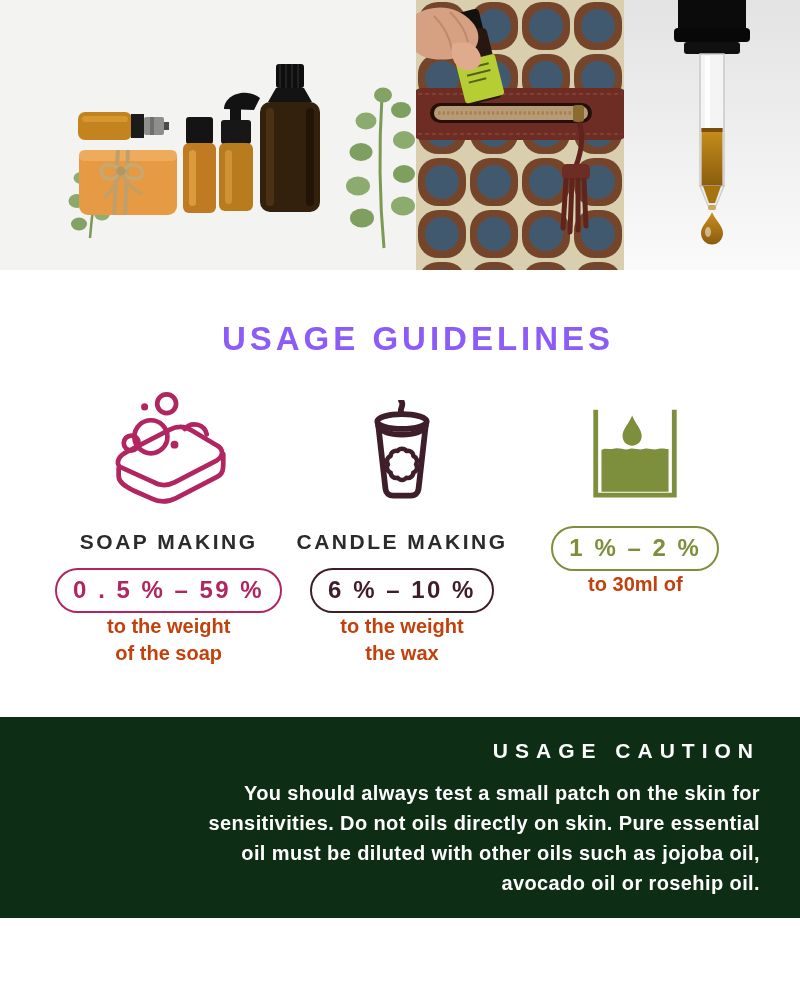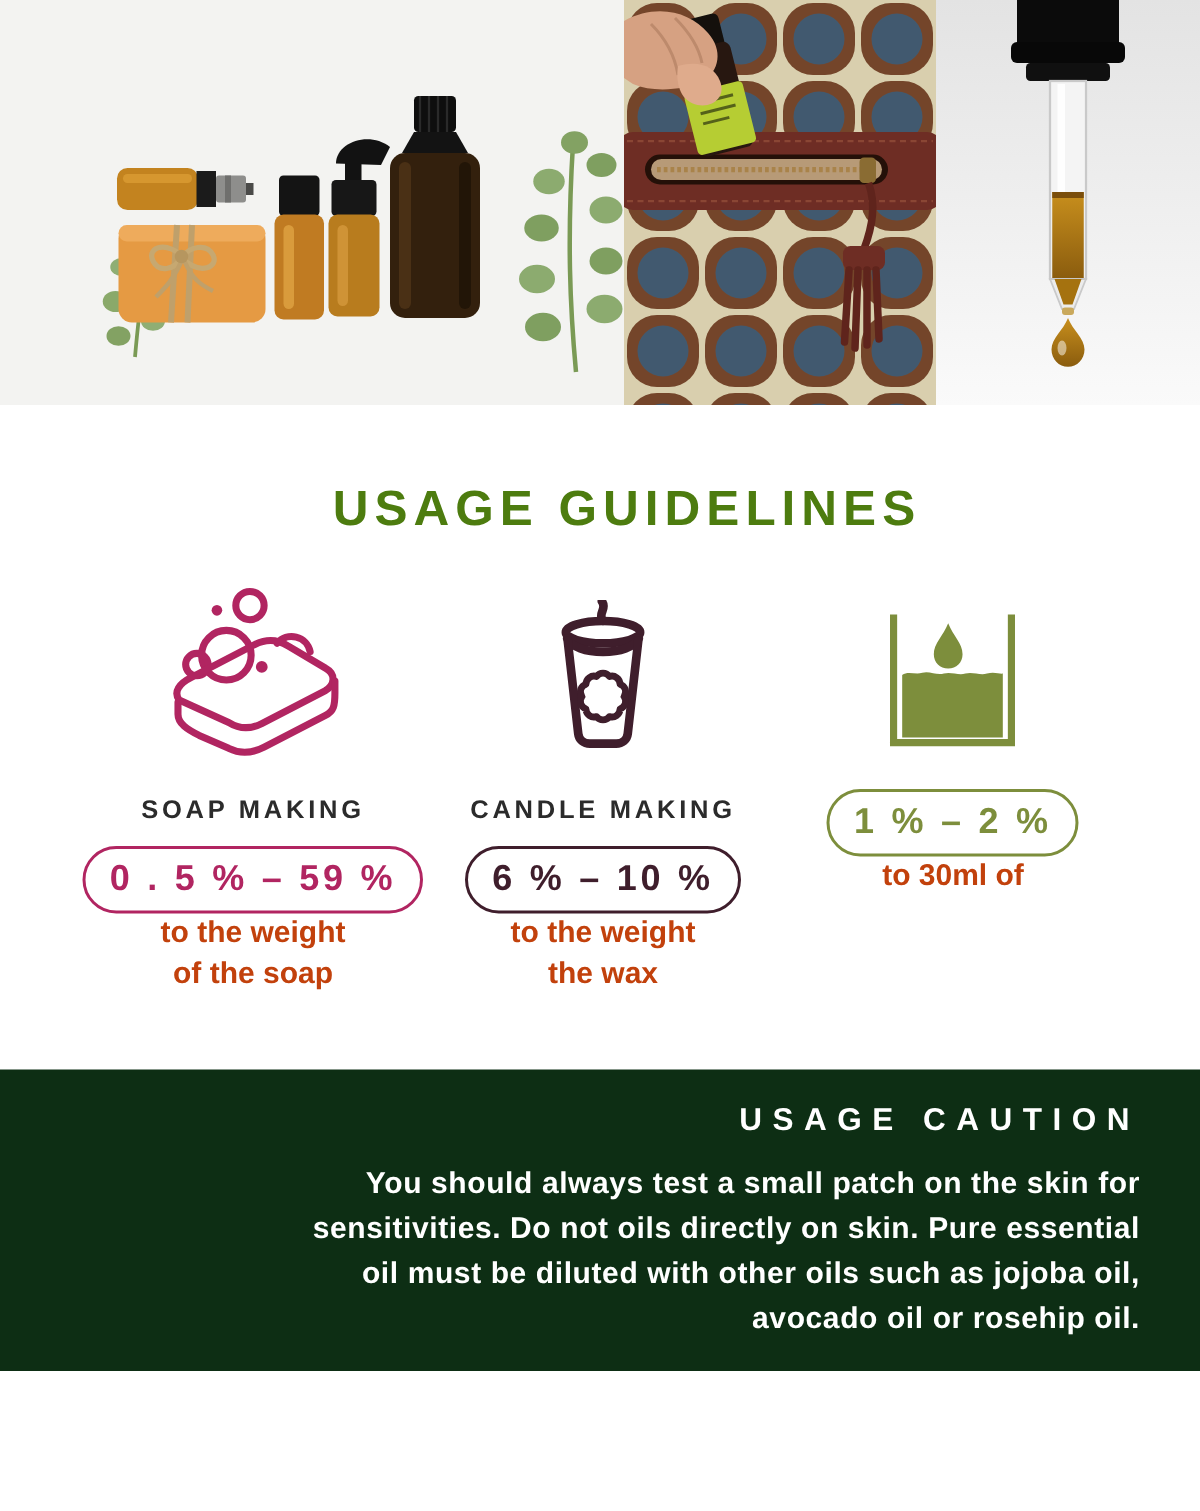--- a/index.html
+++ b/index.html
@@ -22,21 +22,21 @@
   }
   
   .guidelines { display: flex; margin: 30px 48px 0 52px; }
   .guideline-col { flex: 1; text-align: center; }
   .icon-wrap { height: 124px; display: flex; align-items: flex-end; justify-content: center; }
   .icon-soap svg { width: 118px; }
   .icon-candle svg { width: 66px; margin-bottom: 13px; }
   .icon-dilution svg { width: 92px; margin-bottom: 12px; }
   .guideline-col svg { color: var(--accent); display: block; }
   .g-label {
-    margin-top: 18px; font-size: 17px; font-weight: bold; letter-spacing: 2.5px;
+    margin-top: 18px; font-size: 21px; font-weight: bold; letter-spacing: 2.5px;
     color: #2b2b2b; white-space: nowrap;
   }
   .pill {
     display: inline-block; margin-top: 14px; border: 2.5px solid var(--accent);
     color: var(--accent); border-radius: 28px; padding: 6px 16px 7px;
     font-size: 24px; font-weight: bold; letter-spacing: 2.5px; white-space: nowrap;
     background: #ffffff;
   }
   .g-desc { font-size: 20px; font-weight: bold; color: #c2410c; line-height: 27px; }
   
@@ -175,21 +175,21 @@
           <path d="M76,186 L100,186 L92,206 L84,206 Z" fill="#ececec" stroke="#c9c9c9" stroke-width="1.2"></path>
           <path d="M79,186 L97,186 L91,203 L85,203 Z" fill="#a5720f"></path>
           <rect x="84" y="205" width="8" height="5" rx="2" fill="#caa95c"></rect>
           <path d="M88,212 C85,220 77,225.5 77,233 C77,239.6 81.9,244.5 88,244.5 C94.1,244.5 99,239.6 99,233 C99,225.5 91,220 88,212 Z" fill="url(#amber)"></path>
           <ellipse cx="84" cy="232" rx="3" ry="5" fill="#ffffff" opacity="0.5"></ellipse>
         </g>
       </svg>
     </figure>
   </div>
 
-  <h1 class="main-title" style="color: #4d7c0f; margin-left: 36px;">USAGE GUIDELINES</h1>
+  <h1 class="main-title" style="color: #8b5cf6; margin-left: 36px;">USAGE GUIDELINES</h1>
 
   <div class="guidelines">
 
     <div class="guideline-col" style="--accent: #b12561;">
       <div class="icon-wrap icon-soap">
         <svg viewBox="0 0 150 158" fill="none" stroke="currentColor" stroke-width="6" stroke-linecap="round" stroke-linejoin="round">
           <circle cx="72" cy="20" r="12"></circle>
           <circle cx="44" cy="24" r="4.5" fill="currentColor" stroke="none"></circle>
           <circle cx="52" cy="62" r="21"></circle>
           <circle cx="27" cy="70" r="9.5"></circle>

